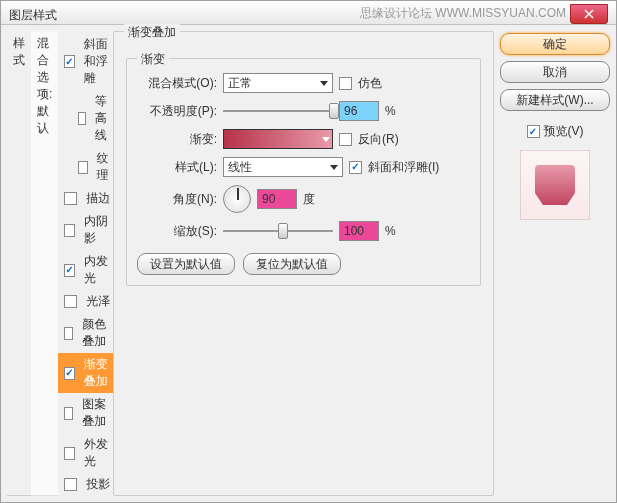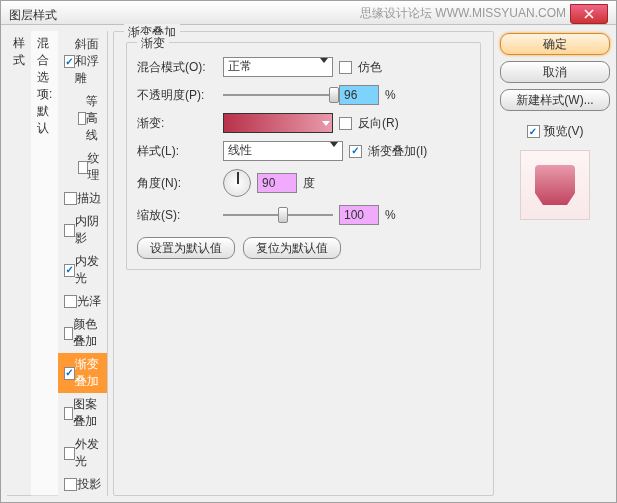--- a/index.html
+++ b/index.html
@@ -8,42 +8,42 @@
 .titlebar{height:28px;background:linear-gradient(#fff,#e8e8e8);border-bottom:1px solid #c0c0c0;display:flex;align-items:flex-end;padding:0 8px;position:relative}
 .titlebar-text{flex:1}
 .watermark{position:absolute;right:50px;top:4px;color:#999;font-size:12px}
 .closebtn{width:38px;height:20px;background:linear-gradient(#e68,#c33);border:1px solid #a22;border-radius:0 0 3px 3px;color:#fff;display:flex;align-items:center;justify-content:center;margin-top:-8px}
 .closebtn svg{width:10px;height:10px}
 .body{display:flex;flex:1;padding:6px;gap:6px}
 .left-panel{width:100px;display:flex;flex-direction:row}
 .left-header{padding:4px 6px;border-bottom:1px solid #ccc}
 .left-sub{padding:4px 6px;background:#fafafa;border-bottom:1px solid #ddd}
 .style-list{flex:1;border-right:1px solid #ccc;padding-top:2px}
-.style-item{display:flex;align-items:center;padding:3px 4px 3px 6px;gap:0}
+.style-item{display:flex;align-items:center;padding:3px 4px 3px 6px;gap:9px}
 .style-item.indent{padding-left:20px}
 .style-item.selected{background:#ff9933;color:#fff}
 .style-item.selected span{color:#fff}
 .chk{width:13px;height:13px;border:1px solid #888;background:#fff;display:inline-flex;align-items:center;justify-content:center;font-size:10px;color:#06c}
 .chk.checked::after{content:"✓";color:#0066cc;font-weight:bold;line-height:1}
 .center{flex:1;border:1px solid #ccc;border-radius:2px;padding:10px 12px;position:relative;background:#f0f0f0}
 .group-title{position:absolute;top:-8px;left:10px;background:#f0f0f0;padding:0 4px}
-.inner-group{border:1px solid #ccc;border-radius:2px;padding:14px 10px 10px;position:relative;margin-top:0}
+.inner-group{border:1px solid #ccc;border-radius:2px;padding:14px 10px 10px;position:relative;margin-top:16px}
 .inner-title{position:absolute;top:-8px;left:10px;background:#f0f0f0;padding:0 4px}
 .row{display:flex;align-items:center;margin-bottom:8px;gap:6px}
-.lbl{width:80px;text-align:left}
-.select{border:1px solid #888;background:#fff;height:20px;padding:0 4px;display:flex;justify-content:space-between}
+.lbl{width:80px;text-align:right}
+.select{border:1px solid #888;background:#fff;height:20px;padding:0 4px;display:flex;align-items:center;justify-content:space-between}
 .select.w110{width:110px}
 .select.w120{width:120px}
 .tri{width:0;height:0;border-left:4px solid transparent;border-right:4px solid transparent;border-top:5px solid #333}
 .gradient-sw{width:110px;height:20px;border:1px solid #333;background:linear-gradient(90deg,#b8324a,#e89aab);display:flex;align-items:center;justify-content:flex-end;padding-right:2px}
 .gradient-sw .tri{border-top-color:#fff}
 .slider{width:110px;height:20px;position:relative;display:flex;align-items:center}
 .slider-track{height:2px;background:#999;width:100%;position:relative}
 .slider-thumb{width:10px;height:16px;background:linear-gradient(#fff,#ccc);border:1px solid #888;border-radius:2px;position:absolute;top:-7px}
-.numbox{width:40px;height:20px;border:1px solid #888;background:#f0abfc;display:flex;align-items:center;padding:0 4px}
+.numbox{width:40px;height:20px;border:1px solid #888;background:#ec4899;display:flex;align-items:center;padding:0 4px}
 .numbox.hl{background:#7dd3fc;color:#fff}
 .dial{width:28px;height:28px;border:1px solid #888;border-radius:50%;background:radial-gradient(#fff,#ddd);position:relative}
 .dial::after{content:"";position:absolute;width:2px;height:12px;background:#333;left:13px;top:2px}
 .btn{height:22px;border:1px solid #888;background:linear-gradient(#fff,#e0e0e0);border-radius:9px;padding:0 12px;display:inline-flex;align-items:center;justify-content:center;cursor:pointer}
 .btn-row{display:flex;gap:8px;margin-top:12px}
 .right-panel{width:110px;display:flex;flex-direction:column;gap:6px;padding-top:2px}
 .right-panel .btn{width:100%}
 .btn.primary{border:1px solid #d88a2e;background:linear-gradient(#fff3e0,#ffd699);box-shadow:0 0 3px #f5a623}
 .preview-chk{display:flex;align-items:center;gap:4px;margin:6px 0 4px;justify-content:center}
 .preview-img{width:70px;height:70px;margin:0 auto;background:linear-gradient(#fdf5f5,#f8e8ea);border:1px solid #e0d0d0;display:flex;align-items:center;justify-content:center}
@@ -155,21 +155,21 @@
           <span>反向(R)</span>
         </div>
 
         <div class="row">
           <span class="lbl">样式(L):</span>
           <div class="select w120">
             <span>线性</span>
             <span class="tri"></span>
           </div>
           <span class="chk checked"></span>
-          <span>渐变叠加(I)</span>
+          <span>斜面和浮雕(I)</span>
         </div>
 
         <div class="row">
           <span class="lbl">角度(N):</span>
           <div class="dial"></div>
           <span class="numbox">
               <span>90</span>
             </span>
           <span>度</span>
         </div>

